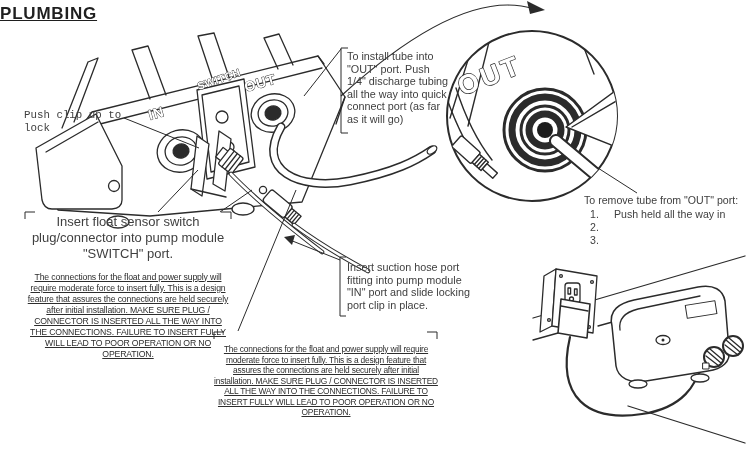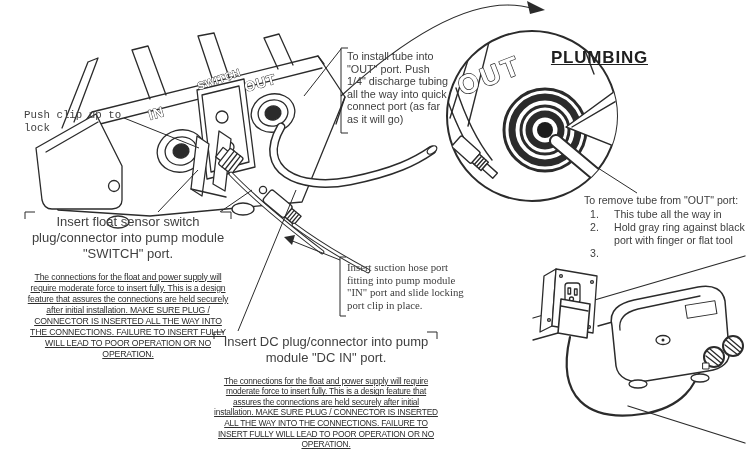--- a/index.html
+++ b/index.html
@@ -1,21 +1,21 @@
 <!DOCTYPE html>
 <html><head>
 <meta charset="utf-8">
 <style>
   html,body{margin:0;padding:0;background:#fff;}
   .page{position:relative;width:748px;height:452px;background:#fff;overflow:hidden;
         font-family:"Liberation Sans",sans-serif;}
   svg{position:absolute;left:0;top:0;}
   .c{position:absolute;color:#404040;}
-  .title{left:0;top:4px;width:648px;text-align:right;font-size:17px;font-weight:bold;
-         text-decoration:underline;letter-spacing:.8px;color:#1f1f1f;margin-top:44px;}
+  .title{left:0;top:4px;width:648px;text-align:left;font-size:17px;font-weight:bold;
+         text-decoration:underline;letter-spacing:.8px;color:#1f1f1f;}
   .note{font-size:10.8px;line-height:1.16;}
   .boxnote{text-align:center;}
   .intro{font-size:13px;line-height:1.22;color:#3f3f3f;}
   .warn{font-size:8.7px;line-height:1.28;font-weight:normal;text-decoration:underline;
         letter-spacing:-0.15px;color:#2d2d2d;margin-top:10px;}
   .warn.dc{font-size:8.4px;letter-spacing:-0.2px;line-height:1.26;}
   .steps{font-size:10.6px;line-height:1.22;color:#404040;}
   .step{display:flex;}
   .step-num{width:24px;padding-left:6px;flex:none;}
   .step-text{flex:1;}
@@ -205,40 +205,38 @@
     </g>
   </g>
 </svg>
 
   <div class="c title">PLUMBING</div>
 
   <div class="c note" style="left:24px;top:109px;width:112px;font-family:Liberation Mono, monospace;">Push clip up to lock</div>
 
   <div class="c note" style="left:347px;top:50px;width:104px;">To install tube into "OUT" port. Push 1/4" discharge tubing all the way into quick connect port (as far as it will go)</div>
 
-  <div class="c note" style="left:347px;top:261px;width:124px;font-family:Liberation Serif, serif;">Insert suction hose port fitting into pump module "IN" port and slide locking port clip in place.</div>
+  <div class="c note" style="left:347px;top:261px;width:124px;">Insert suction hose port fitting into pump module "IN" port and slide locking port clip in place.</div>
 
   <div class="c boxnote" style="left:25px;top:214px;width:206px;">
     <div class="intro">Insert float sensor switch plug/connector into pump module "SWITCH" port.</div>
     <div class="warn">The connections for the float and power supply will require moderate force to insert fully.  This is a design feature that assures the connections are held securely after initial installation.  MAKE SURE PLUG / CONNECTOR IS INSERTED ALL THE WAY INTO THE CONNECTIONS.  FAILURE TO INSERT FULLY WILL LEAD TO POOR OPERATION OR NO OPERATION.</div>
   </div>
 
   <div class="c boxnote" style="left:214px;top:334px;width:224px;">
-    <div class="intro">Insert DC plug/connector into pump module "DC IN" port.</div>
     <div class="warn dc">The connections for the float and power supply will require moderate force to insert fully.  This is a design feature that assures the connections are held securely after initial installation.  MAKE SURE PLUG / CONNECTOR IS INSERTED ALL THE WAY INTO THE CONNECTIONS.  FAILURE TO INSERT FULLY WILL LEAD TO POOR OPERATION OR NO OPERATION.</div>
   </div>
 
   <div class="c steps" style="left:584px;top:194px;width:164px;">
     <div class="hd">To remove tube from "OUT" port:</div>
     <div class="step">
       <span class="step-num">1.</span>
-      <span class="step-text">This tube all the way in</span>
+      <span class="step-text">Push held all the way in</span>
     </div>
     <div class="step">
       <span class="step-num">2.</span>
-      <span class="step-text">Hold gray ring against black port with finger or flat tool</span>
     </div>
     <div class="step">
       <span class="step-num">3.</span>
     </div>
   </div>
 
 </div>
 
 </body></html>

